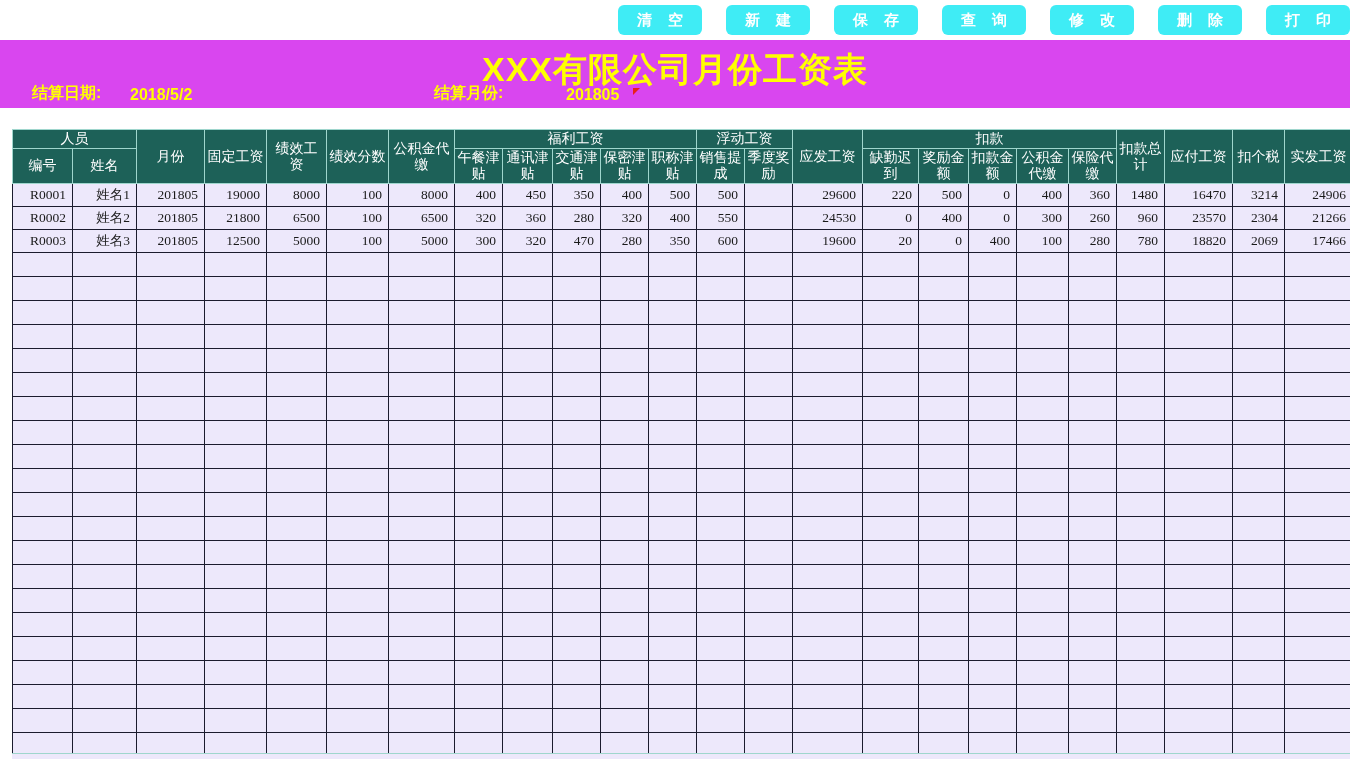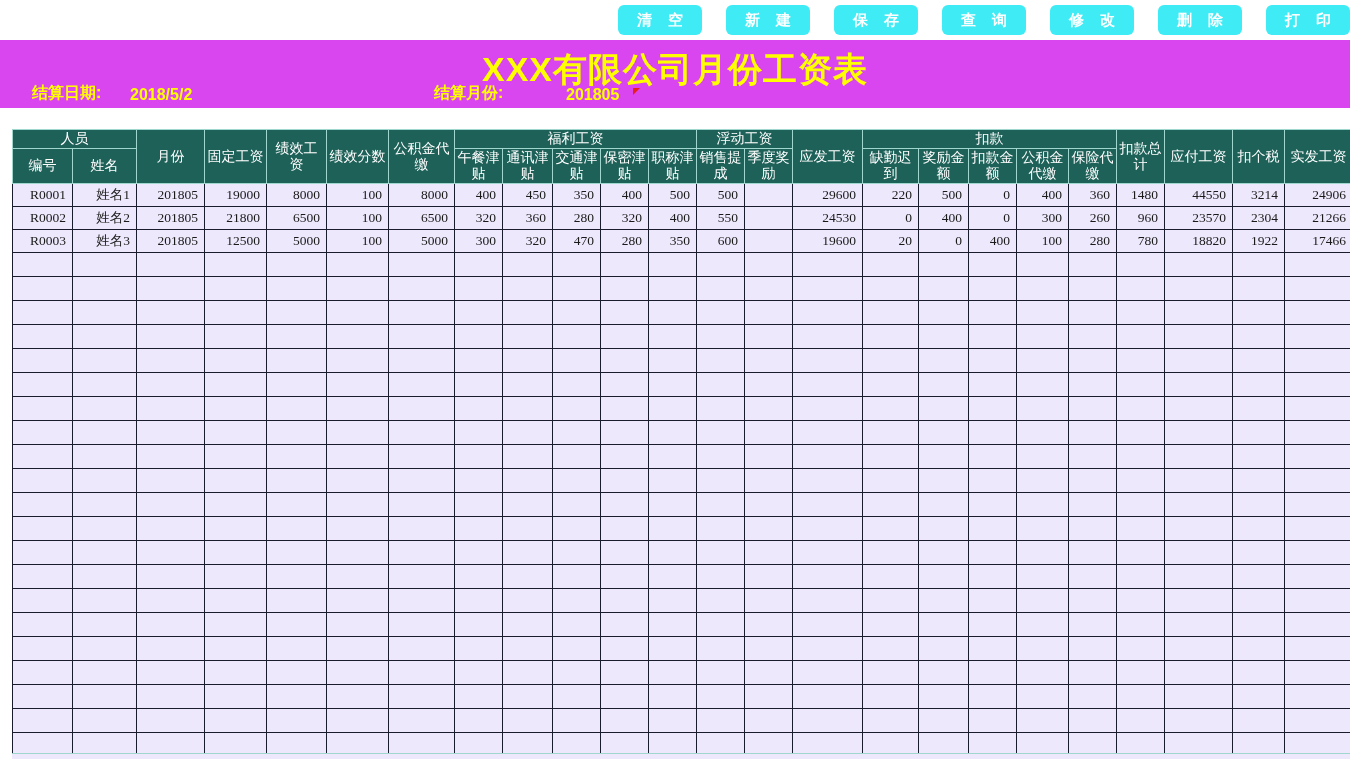--- a/index.html
+++ b/index.html
@@ -226,21 +226,21 @@
             <td>500</td>
             <td>500</td>
             <td></td>
             <td>29600</td>
             <td>220</td>
             <td>500</td>
             <td class="zero">0</td>
             <td>400</td>
             <td>360</td>
             <td>1480</td>
-            <td>44550</td>
+            <td>16470</td>
             <td>3214</td>
             <td>24906</td>
           </tr>
           <tr>
             <td class="c-left">R0002</td>
             <td class="c-left">姓名2</td>
             <td>201805</td>
             <td>21800</td>
             <td>6500</td>
             <td>100</td>
@@ -279,21 +279,21 @@
             <td>600</td>
             <td></td>
             <td>19600</td>
             <td>20</td>
             <td class="zero">0</td>
             <td>400</td>
             <td>100</td>
             <td>280</td>
             <td>780</td>
             <td>18820</td>
-            <td>1922</td>
+            <td>2069</td>
             <td>17466</td>
           </tr>
           <tr class="blank">
             <td>&nbsp;</td>
             <td>&nbsp;</td>
             <td>&nbsp;</td>
             <td>&nbsp;</td>
             <td>&nbsp;</td>
             <td>&nbsp;</td>
             <td>&nbsp;</td>

